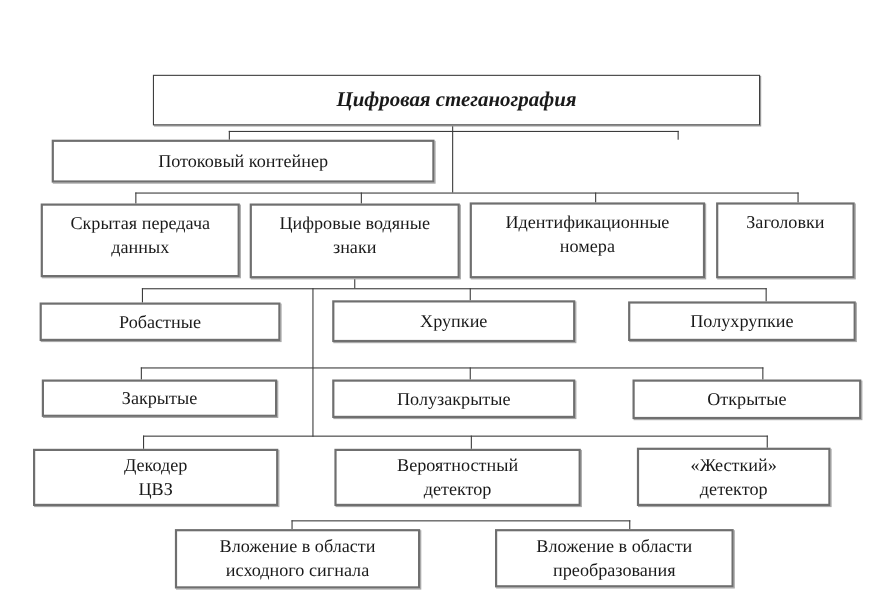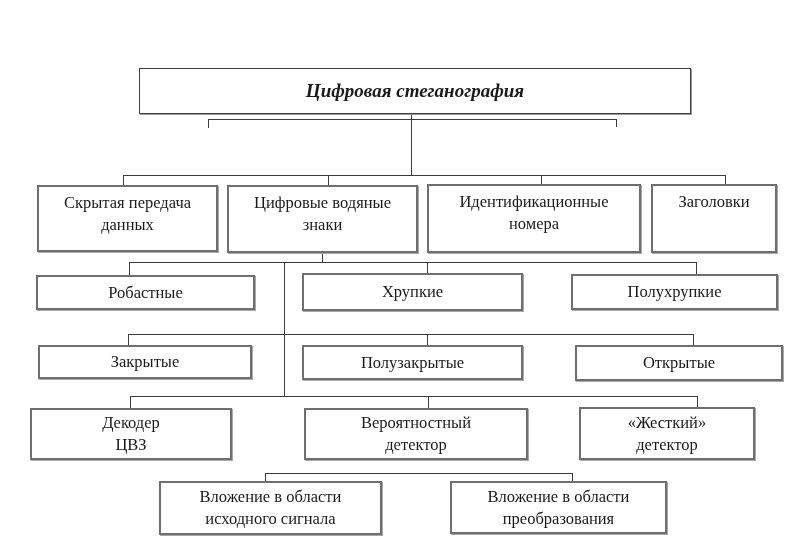--- a/index.html
+++ b/index.html
@@ -68,38 +68,39 @@
   <div class="line" style="left:130px;top:396px;width:568px;height:1px;"></div>
   <div class="line" style="left:130px;top:396px;width:1px;height:13px;"></div>
   <div class="line" style="left:428px;top:396px;width:1px;height:13px;"></div>
   <div class="line" style="left:697px;top:396px;width:1px;height:12px;"></div>
   <div class="line" style="left:265px;top:473px;width:308px;height:1px;"></div>
   <div class="line" style="left:265px;top:473px;width:1px;height:9px;"></div>
   <div class="line" style="left:572px;top:473px;width:1px;height:9px;"></div>
 
   <div class="node root" style="left:139px;top:57px;width:552px;height:46px;margin-top:11px;">Цифровая стеганография</div>
 
+  <div class="node" style="left:47px;top:127px;width:348px;height:39px;">Потоковый контейнер</div>
 
   <div class="node top-align" style="left:37px;top:185px;width:181px;height:67px;">Скрытая передача
 данных</div>
   <div class="node top-align" style="left:227px;top:185px;width:191px;height:68px;">Цифровые водяные
 знаки</div>
   <div class="node top-align" style="left:427px;top:184px;width:214px;height:69px;">Идентификационные
 номера</div>
   <div class="node top-align" style="left:651px;top:184px;width:126px;height:69px;">Заголовки</div>
 
   <div class="node" style="left:36px;top:275px;width:219px;height:35px;">Робастные</div>
   <div class="node" style="left:302px;top:273px;width:221px;height:38px;">Хрупкие</div>
   <div class="node" style="left:571px;top:274px;width:207px;height:36px;">Полухрупкие</div>
 
   <div class="node" style="left:38px;top:345px;width:214px;height:34px;">Закрытые</div>
   <div class="node" style="left:302px;top:345px;width:221px;height:35px;">Полузакрытые</div>
   <div class="node" style="left:575px;top:345px;width:208px;height:36px;">Открытые</div>
 
-  <div class="node" style="left:30px;top:408px;width:202px;height:52px;">Декодер
+  <div class="node" style="left:30px;top:408px;width:223px;height:52px;">Декодер
 ЦВЗ</div>
   <div class="node" style="left:304px;top:408px;width:224px;height:52px;">Вероятностный
 детектор</div>
   <div class="node" style="left:579px;top:407px;width:176px;height:53px;">«Жесткий»
 детектор</div>
 
   <div class="node" style="left:159px;top:481px;width:223px;height:54px;">Вложение в области
 исходного сигнала</div>
   <div class="node" style="left:450px;top:481px;width:217px;height:53px;">Вложение в области
 преобразования</div>

